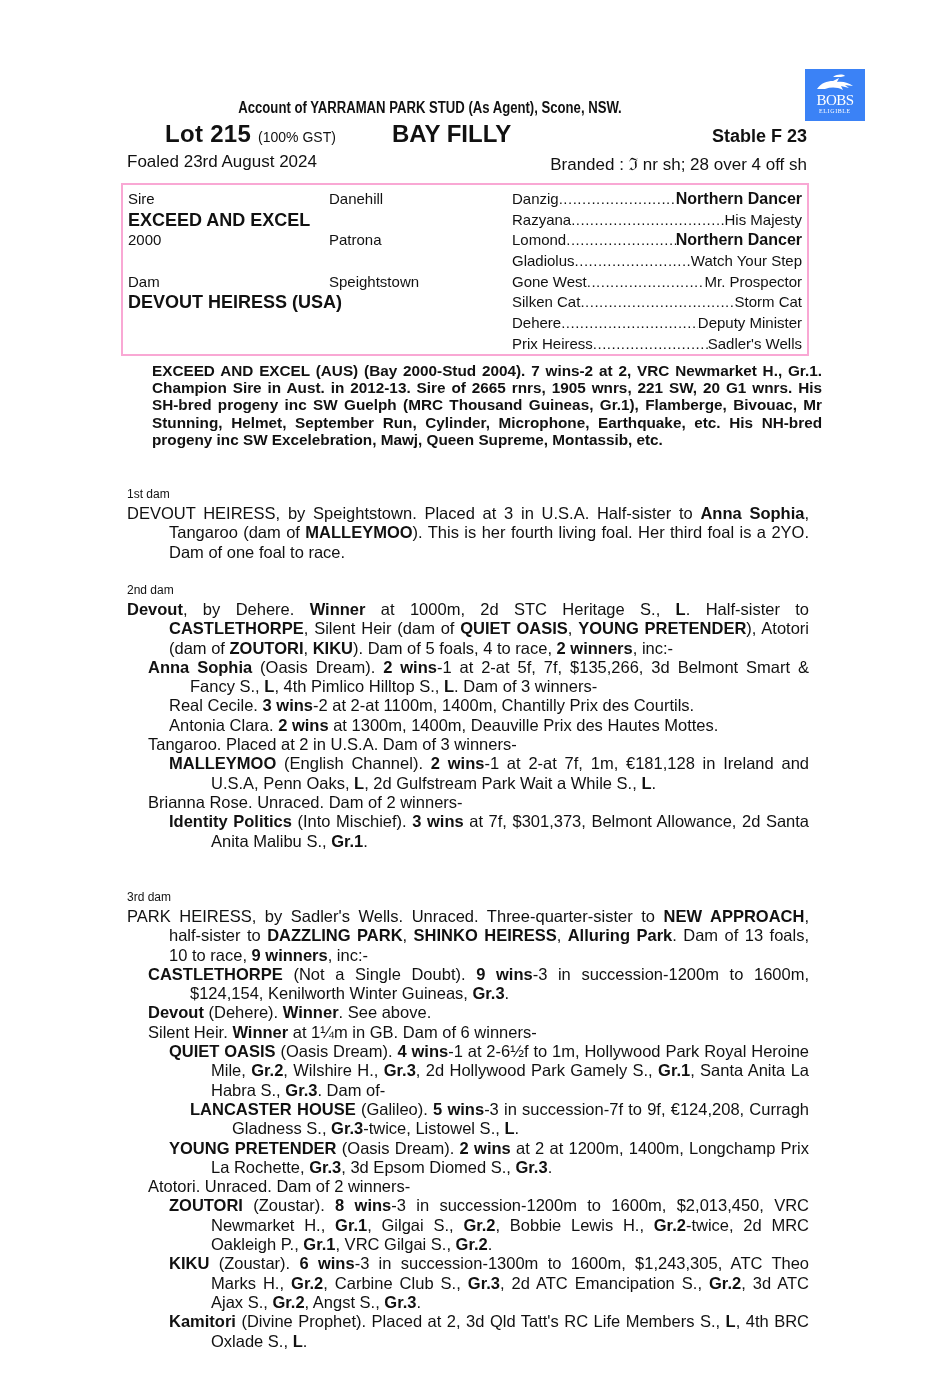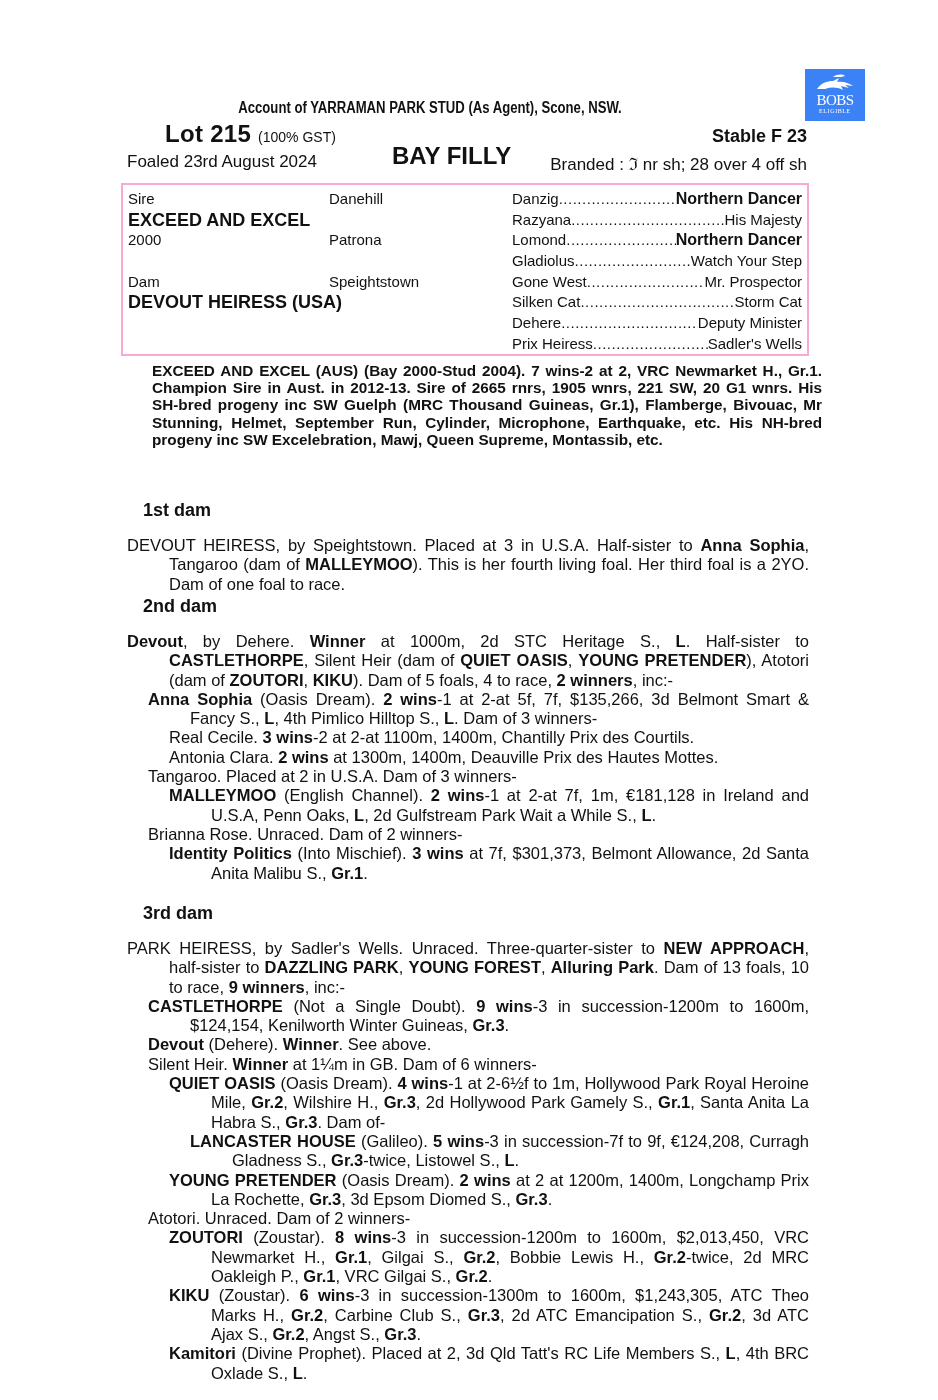--- a/index.html
+++ b/index.html
@@ -6,38 +6,38 @@
   body { width:938px; height:1400px; position:relative; color:#111; font-family:"Liberation Sans", sans-serif; }
   .page { position:absolute; left:127px; top:0; width:682px; }
   .logo { position:absolute; left:757px; top:69px; width:60px; height:52px; background:#3b82f6; color:#fff; text-align:center;margin-left:48px; }
   .logo svg { display:block; margin:4px auto 0; }
   .logo .bobs { font-family:"Liberation Serif", serif; font-size:15px; line-height:14px; letter-spacing:-0.5px; }
   .logo .elig { font-family:"Liberation Serif", serif; font-size:6px; letter-spacing:0.6px; line-height:8px; }
   .account { position:absolute; top:99px; left:98px; width:500px; text-align:center; font-weight:bold; font-size:16px; transform:scaleX(0.82); transform-origin:left; white-space:nowrap; }
   .row1 { position:absolute; top:120px; left:0; width:682px; height:30px; }
   .lot { position:absolute; left:0; top:0; font-weight:bold; font-size:24px; letter-spacing:0.3px;margin-left:38px; }
   .gst { font-weight:normal; font-size:14px; letter-spacing:0; }
-  .horse { position:absolute; left:265px; top:0; font-weight:bold; font-size:24px;margin-top:22px; }
+  .horse { position:absolute; left:265px; top:0; font-weight:bold; font-size:24px; }
   .stable { position:absolute; right:2px; top:6px; font-weight:bold; font-size:18px; }
   .row2 { position:absolute; top:152px; left:0; width:682px; font-size:17px; }
   .foaled { position:absolute; left:0; top:0; }
   .brand { position:absolute; right:2px; top:0; white-space:nowrap; }
   .pedigree { position:absolute; left:121px; top:183px; width:684px; height:169px; border:2px solid #f9a8d4; }
   .ped-left { position:absolute; left:5px; top:4px; width:380px; font-size:15px; }
   .ped-left .pl { height:20.7px; line-height:20.7px; position:relative; }
   .ped-left .c2 { position:absolute; left:201px; top:0; }
   .ped-left .big { font-weight:bold; font-size:18px; }
   .ped-right { position:absolute; left:389px; top:4px; width:290px; font-size:15px; }
   .ped-right .pr { height:20.7px; line-height:20.7px; display:flex; white-space:nowrap; overflow:hidden; }
   .ped-right .dots { flex:1; overflow:hidden; white-space:nowrap; letter-spacing:0.5px; }
   .ped-right .dots::after { content:"......................................................................................"; }
   .ped-right .b { font-weight:bold; font-size:16px; }
   .sire-note { position:absolute; left:134px; top:362px; width:670px; font-weight:bold; font-size:15.3px; line-height:17.2px; text-align:justify;margin-left:18px; }
   .section { position:absolute; left:127px; width:682px; font-size:16.5px; line-height:19.3px; }
-  .section h3 { margin:16px; font-size:18px; line-height:19px; font-weight:bold; }
+  .section h3 { margin:0; font-size:12px; line-height:19px; font-weight:normal; }
   .section p { margin:0; text-align:justify; }
   .l1 { padding-left:63px; text-indent:-42px; }
   .l2 { padding-left:84px; text-indent:-42px; }
   .l3 { padding-left:105px; text-indent:-42px; }
   .l0 { padding-left:42px; text-indent:-42px; }
 </style>
 </head>
 <body>
 
 <div class="logo">
@@ -138,21 +138,21 @@
       <p class="l1">Tangaroo. Placed at 2 in U.S.A. Dam of 3 winners-</p>
       <p class="l2"><b>MALLEYMOO</b> (English Channel). <b>2 wins</b>-1 at 2-at 7f, 1m, €181,128 in Ireland and U.S.A, Penn Oaks, <b>L</b>, 2d Gulfstream Park Wait a While S., <b>L</b>.</p>
       <p class="l1">Brianna Rose. Unraced. Dam of 2 winners-</p>
       <p class="l2"><b>Identity Politics</b> (Into Mischief). <b>3 wins</b> at 7f, $301,373, Belmont Allowance, 2d Santa Anita Malibu S., <b>Gr.1</b>.</p>
     </div>
 </div>
 
 <div class="section" id="sec3" style="top:888px;">
   <h3>3rd dam</h3>
   <div class="paras">
-      <p class="l0">PARK HEIRESS, by Sadler's Wells. Unraced. Three-quarter-sister to <b>NEW APPROACH</b>, half-sister to <b>DAZZLING PARK</b>, <b>YOUNG FOREST</b>, <b>Alluring Park</b>. Dam of 13 foals, 10 to race, <b>9 winners</b>, inc:-</p>
+      <p class="l0">PARK HEIRESS, by Sadler's Wells. Unraced. Three-quarter-sister to <b>NEW APPROACH</b>, half-sister to <b>DAZZLING PARK</b>, <b>SHINKO HEIRESS</b>, <b>Alluring Park</b>. Dam of 13 foals, 10 to race, <b>9 winners</b>, inc:-</p>
       <p class="l1"><b>CASTLETHORPE</b> (Not a Single Doubt). <b>9 wins</b>-3 in succession-1200m to 1600m, $124,154, Kenilworth Winter Guineas, <b>Gr.3</b>.</p>
       <p class="l1"><b>Devout</b> (Dehere). <b>Winner</b>. See above.</p>
       <p class="l1">Silent Heir. <b>Winner</b> at 1¼m in GB. Dam of 6 winners-</p>
       <p class="l2"><b>QUIET OASIS</b> (Oasis Dream). <b>4 wins</b>-1 at 2-6½f to 1m, Hollywood Park Royal Heroine Mile, <b>Gr.2</b>, Wilshire H., <b>Gr.3</b>, 2d Hollywood Park Gamely S., <b>Gr.1</b>, Santa Anita La Habra S., <b>Gr.3</b>. Dam of-</p>
       <p class="l3"><b>LANCASTER HOUSE</b> (Galileo). <b>5 wins</b>-3 in succession-7f to 9f, €124,208, Curragh Gladness S., <b>Gr.3</b>-twice, Listowel S., <b>L</b>.</p>
       <p class="l2"><b>YOUNG PRETENDER</b> (Oasis Dream). <b>2 wins</b> at 2 at 1200m, 1400m, Longchamp Prix La Rochette, <b>Gr.3</b>, 3d Epsom Diomed S., <b>Gr.3</b>.</p>
       <p class="l1">Atotori. Unraced. Dam of 2 winners-</p>
       <p class="l2"><b>ZOUTORI</b> (Zoustar). <b>8 wins</b>-3 in succession-1200m to 1600m, $2,013,450, VRC Newmarket H., <b>Gr.1</b>, Gilgai S., <b>Gr.2</b>, Bobbie Lewis H., <b>Gr.2</b>-twice, 2d MRC Oakleigh P., <b>Gr.1</b>, VRC Gilgai S., <b>Gr.2</b>.</p>
       <p class="l2"><b>KIKU</b> (Zoustar). <b>6 wins</b>-3 in succession-1300m to 1600m, $1,243,305, ATC Theo Marks H., <b>Gr.2</b>, Carbine Club S., <b>Gr.3</b>, 2d ATC Emancipation S., <b>Gr.2</b>, 3d ATC Ajax S., <b>Gr.2</b>, Angst S., <b>Gr.3</b>.</p>
       <p class="l2"><b>Kamitori</b> (Divine Prophet). Placed at 2, 3d Qld Tatt's RC Life Members S., <b>L</b>, 4th BRC Oxlade S., <b>L</b>.</p>

